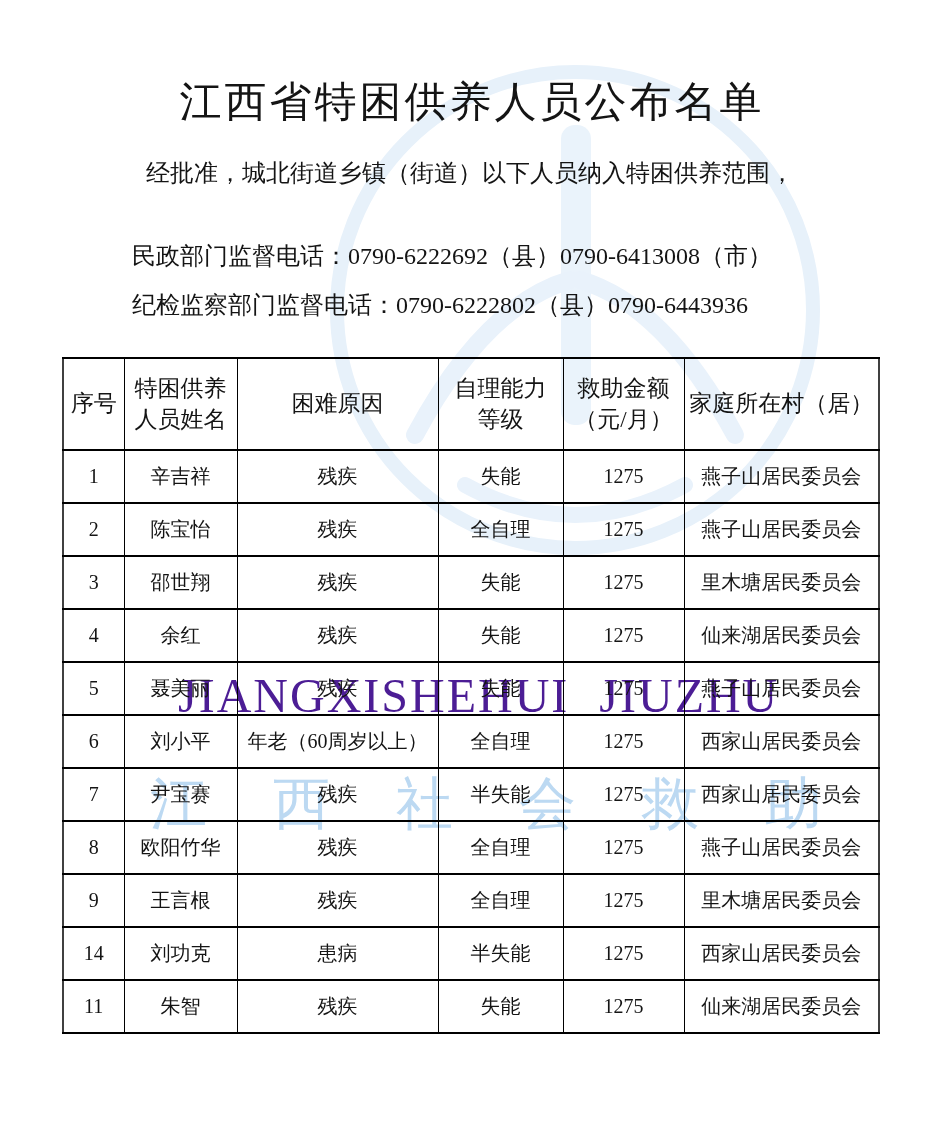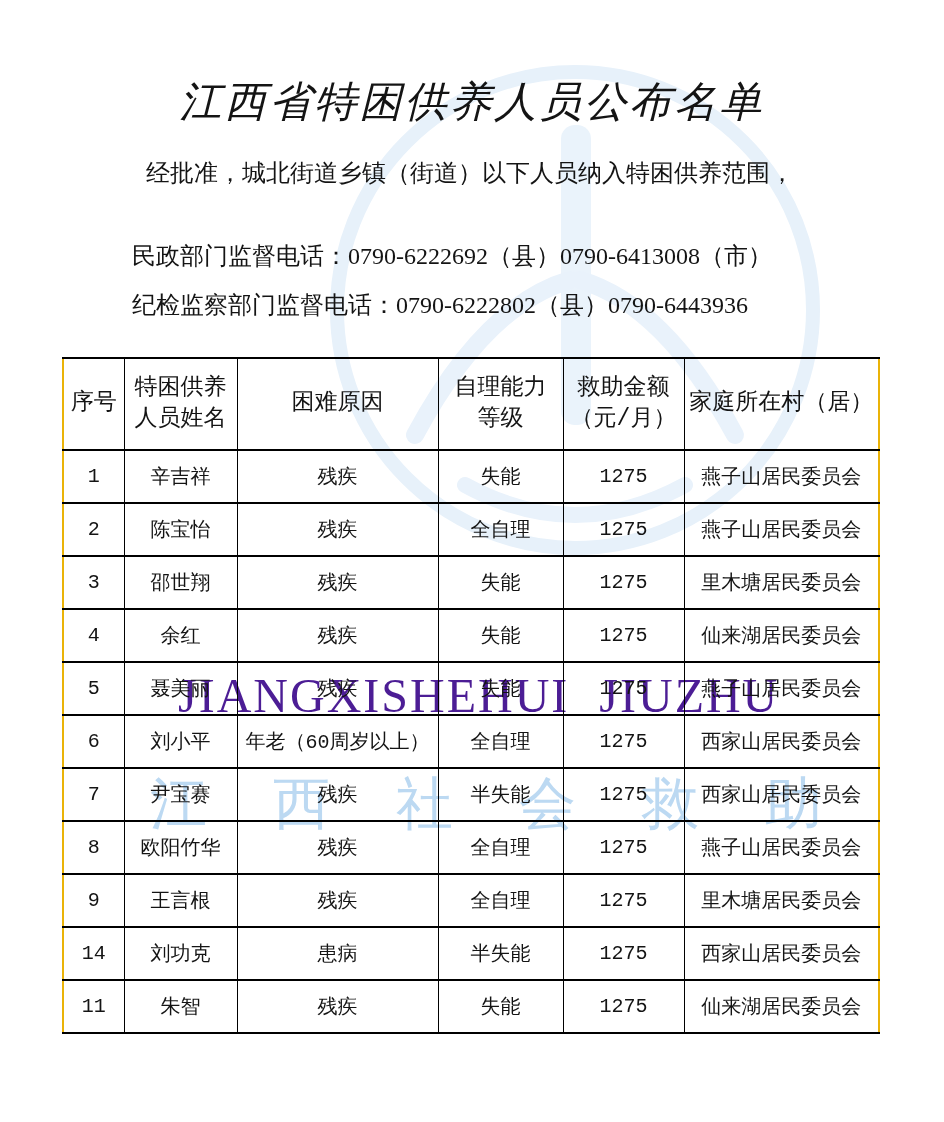--- a/index.html
+++ b/index.html
@@ -23,21 +23,21 @@
   .wm-cn{
     position:absolute;left:150px;top:766px;
     font-size:57px;letter-spacing:66px;
     color:#bcd9f2;white-space:nowrap;text-align:center;
   }
   
   .content{position:absolute;inset:0;z-index:1;}
   .doc-title{
     position:absolute;left:0;top:74px;width:944px;
     text-align:center;font-size:42px;letter-spacing:3px;
-    font-weight:400;margin:0;font-style:italic;
+    font-weight:400;margin:0;
   }
   .notice-line{
     position:absolute;left:88px;width:780px;
     font-size:24px;line-height:30px;white-space:nowrap;
   }
   .line1{top:158px;padding-left:58px;}
   .line2{top:200px;}
   .phone1{top:241px;padding-left:44px;}
   .phone2{top:290px;padding-left:44px;}
   
@@ -50,21 +50,21 @@
   .roster th,.roster td{
     border-left:1px solid #000;
     border-right:1px solid #000;
     border-top:2px solid #000;
     border-bottom:2px solid #000;
     text-align:center;
     vertical-align:middle;
     padding:0 2px;
     overflow:hidden;
   }
-  .roster{border:2px solid #eab308;font-family:Liberation Mono, monospace;}
+  .roster{border:2px solid #404040;}
   .roster thead tr{height:92px;}
   .roster tbody tr{height:53px;}
   .roster th{
     font-weight:400;font-size:23px;line-height:1.35;
     white-space:pre-line;
   }
   .roster td{font-size:20px;}
 </style>
 </head>
 <body>

